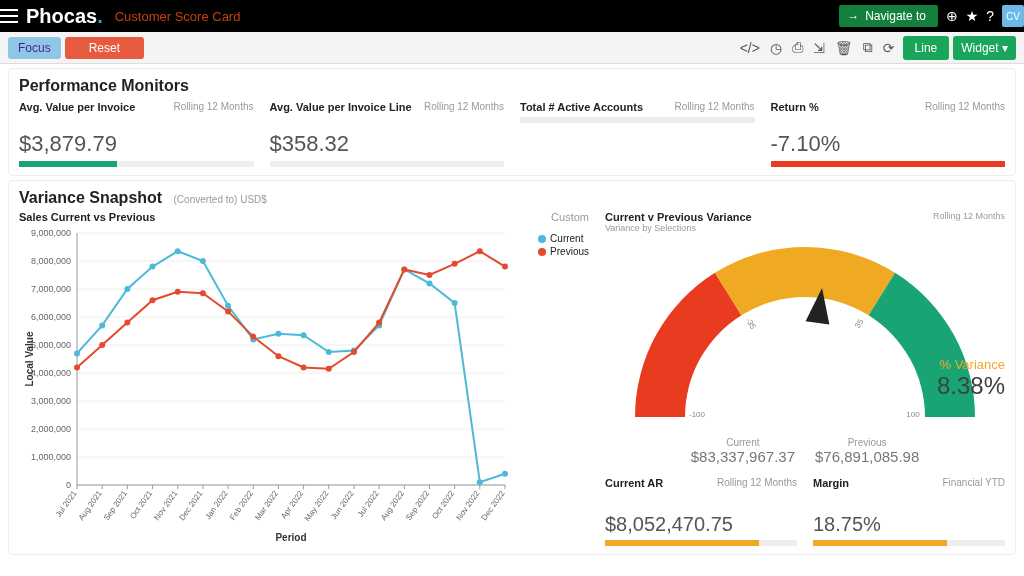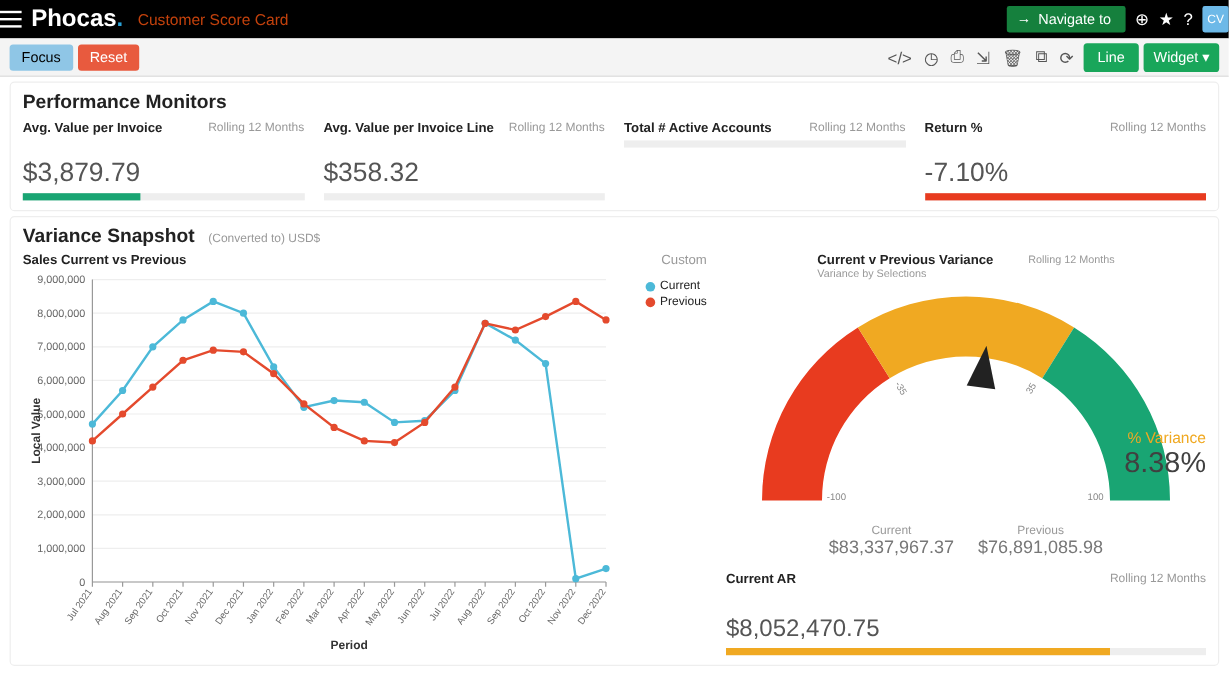--- a/index.html
+++ b/index.html
@@ -10,22 +10,22 @@
 .logo { font-size: 20px; font-weight: 700; color: #fff; margin-right: 12px; }
 .logo .dot { color: #2aa2d8; }
 .page-title { font-size: 13px; color: #c2410c; }
 .spacer { flex: 1; }
 .nav-btn { background: #15803d; color: #fff; border: none; padding: 4px 12px 4px 26px; font-size: 12px; position: relative; border-radius: 2px; margin-right: 8px; cursor: pointer; text-align: center; }
 .nav-btn::before { content: "→"; position: absolute; left: 8px; top: 3px; }
 .top-icons { display: flex; align-items: center; gap: 8px; }
 .top-icons span { font-size: 14px; color: #fff; cursor: pointer; }
 .avatar { width: 22px; height: 22px; background: #6db9e8; color: #fff; font-size: 10px; display: flex; align-items: center; justify-content: center; border-radius: 2px; }
 .toolbar { background: #f4f4f4; border-bottom: 1px solid #ddd; height: 32px; display: flex; align-items: center; padding: 0 8px; }
-.btn-focus { background: #8fc6e6; color: #000000; border: none; padding: 4px 10px; font-size: 12px; border-radius: 3px; margin-right: 4px; cursor: pointer; }
-.btn-reset { background: #e85a3e; color: #fff; border: none; padding: 4px 10px; font-size: 12px; border-radius: 3px; cursor: pointer; }
+.btn-focus { background: #8fc6e6; color: #4c1d95; border: none; padding: 4px 10px; font-size: 12px; border-radius: 3px; margin-right: 4px; cursor: pointer; }
+.btn-reset { background: #e85a3e; color: #fff; border: none; padding: 4px 24px; font-size: 12px; border-radius: 3px; cursor: pointer; }
 .tool-icons { display: flex; align-items: center; gap: 10px; margin-right: 8px; }
 .tool-icons span { font-size: 14px; color: #555; cursor: pointer; }
 .btn-line { background: #19a65a; color: #fff; border: none; padding: 5px 12px; font-size: 12px; border-radius: 3px; margin-right: 4px; cursor: pointer; }
 .btn-widget { background: #19a65a; color: #fff; border: none; padding: 5px 8px; font-size: 12px; border-radius: 3px; cursor: pointer; }
 .panel { border: 1px solid #eee; margin: 4px 8px; padding: 8px 10px; border-radius: 4px; }
 .panel-title { font-size: 16px; font-weight: 700; color: #222; }
 .panel-sub { font-size: 10px; color: #999; margin-left: 8px; }
 .metrics { display: flex; gap: 16px; margin-top: 6px; }
 .metric { flex: 1; }
 .metric-head { display: flex; justify-content: space-between; font-size: 11px; color: #222; font-weight: 700; }
@@ -37,21 +37,21 @@
 .bar-red { background: #e83b1f; }
 .snapshot-body { display: flex; gap: 16px; margin-top: 4px; }
 .chart-col { flex: 0 0 570px; }
 .chart-head { display: flex; justify-content: space-between; font-size: 11px; font-weight: 700; margin-bottom: 2px; }
 .chart-period { color: #999; font-weight: 400; }
 .chart-wrap { position: relative; height: 320px; }
 .legend { position: absolute; right: 0; top: 8px; font-size: 10px; }
 .legend-item { display: flex; align-items: center; gap: 4px; margin-bottom: 2px; }
 .legend-dot { width: 8px; height: 8px; border-radius: 50%; }
 .right-col { flex: 1; }
-.rc-head { display: flex; justify-content: center; font-size: 11px; font-weight: 700; gap: 29px; }
+.rc-head { display: flex; justify-content: space-between; font-size: 11px; font-weight: 700; gap: 29px; }
 .rc-sub { font-size: 9px; color: #999; font-weight: 400; }
 .gauge-wrap { position: relative; height: 200px; margin-top: 4px; }
 .gauge-center { position: absolute; left: 0; right: 0; top: 120px; text-align: right; }
 .gc-label { color: #f0a922; font-size: 13px; }
 .gc-val { color: #404040; font-size: 24px; font-weight: 400; }
 .gauge-vals { display: flex; justify-content: center; gap: 20px; text-align: center; }
 .gv-lbl { font-size: 10px; color: #999; }
 .gv-num { font-size: 15px; color: #777; }
 .bottom-metrics { display: flex; gap: 16px; margin-top: 12px; }
 .bm { flex: 1; }
@@ -308,16 +308,26 @@
         <div class="bm">
           <div class="bm-head">
               <span>Current AR</span>
               <span class="bm-period">Rolling 12 Months</span>
             </div>
           <div class="bm-val">$8,052,470.75</div>
           <div class="bm-bar">
               <div class="bm-fill" id="ar-fill" style="width: 80%;"></div>
             </div>
         </div>
+        <div class="bm">
+          <div class="bm-head">
+              <span>Margin</span>
+              <span class="bm-period">Financial YTD</span>
+            </div>
+          <div class="bm-val">18.75%</div>
+          <div class="bm-bar">
+              <div class="bm-fill" id="margin-fill" style="width: 70%;"></div>
+            </div>
+        </div>
       </div>
     </div>
   </div>
 </div>
 
 </body></html>

